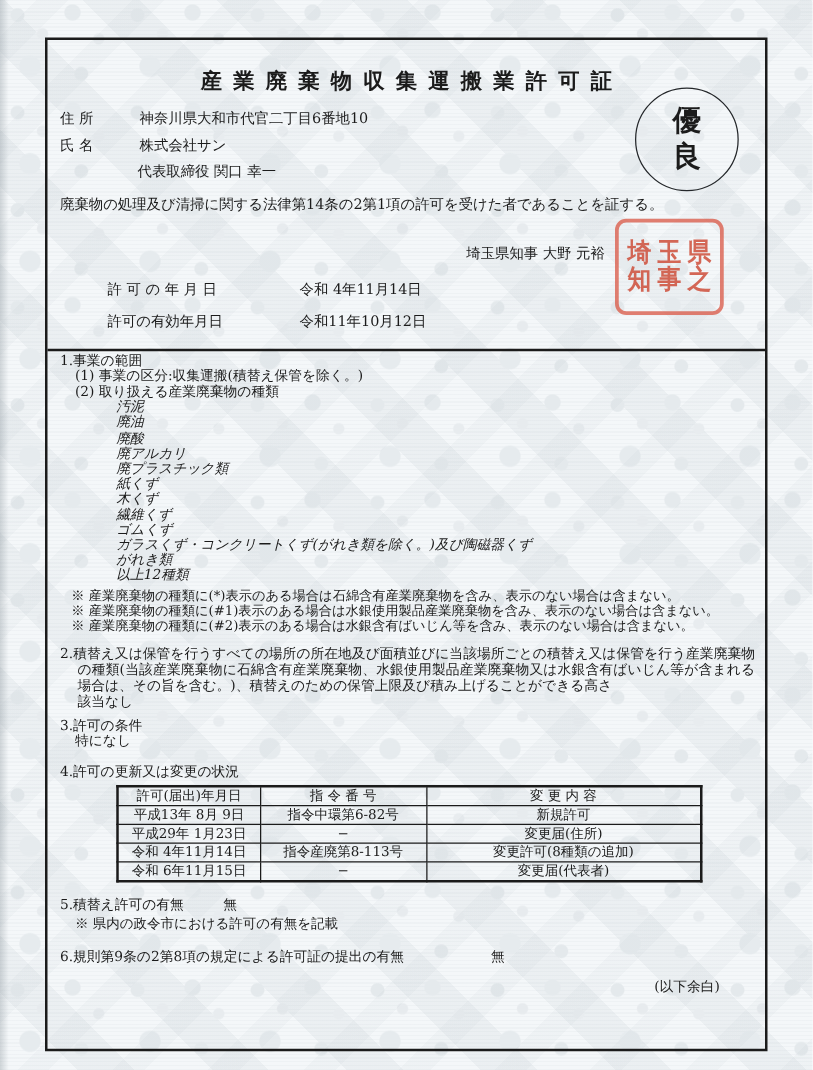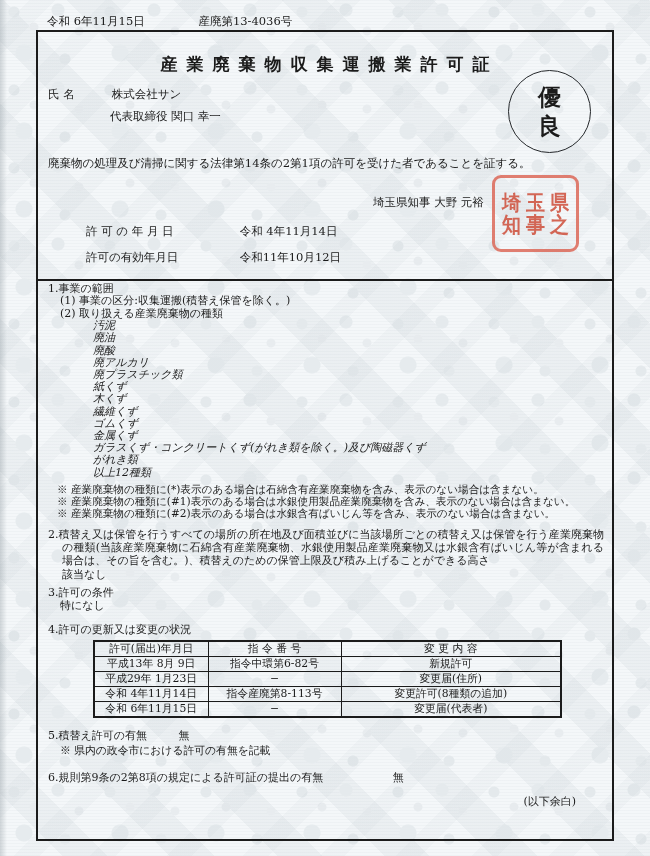--- a/index.html
+++ b/index.html
@@ -112,30 +112,30 @@
     text-align:center; font-size:19px; font-weight:bold;
     letter-spacing:5px; text-indent:5px; line-height:1.12; transform:scaleY(1.12);
   }
 </style>
 </head>
 <body>
 
 <div class="page">
   <div class="watermark"></div>
 
-  <div class="top-header">
-    <span>令和 6年11月15日</span>
-    <span class="doc-no">産廃第13-4036号</span>
-  </div>
 
   <div class="box">
 
     <div class="title">産業廃棄物収集運搬業許可証</div>
 
     <div class="holder">
+      <div class="row">
+        <span class="lbl">住 所</span>
+        <span>神奈川県大和市代官二丁目6番地10</span>
+      </div>
       <div class="row">
         <span class="lbl">氏 名</span>
         <span>株式会社サン</span>
       </div>
       <div class="row rep">
         <span>代表取締役 関口 幸一</span>
       </div>
     </div>
 
     <div class="certify">廃棄物の処理及び清掃に関する法律第14条の2第1項の許可を受けた者であることを証する。</div>
@@ -163,21 +163,20 @@
       <div class="waste-list">
         <div>汚泥</div>
         <div>廃油</div>
         <div>廃酸</div>
         <div>廃アルカリ</div>
         <div>廃プラスチック類</div>
         <div>紙くず</div>
         <div>木くず</div>
         <div>繊維くず</div>
         <div>ゴムくず</div>
-        <div>金属くず</div>
         <div>ガラスくず・コンクリートくず(がれき類を除く。)及び陶磁器くず</div>
         <div>がれき類</div>
         <div>以上12種類</div>
       </div>
 
       <div class="notes">
         <div>※ 産業廃棄物の種類に(*)表示のある場合は石綿含有産業廃棄物を含み、表示のない場合は含まない。</div>
         <div>※ 産業廃棄物の種類に(#1)表示のある場合は水銀使用製品産業廃棄物を含み、表示のない場合は含まない。</div>
         <div>※ 産業廃棄物の種類に(#2)表示のある場合は水銀含有ばいじん等を含み、表示のない場合は含まない。</div>
       </div>

